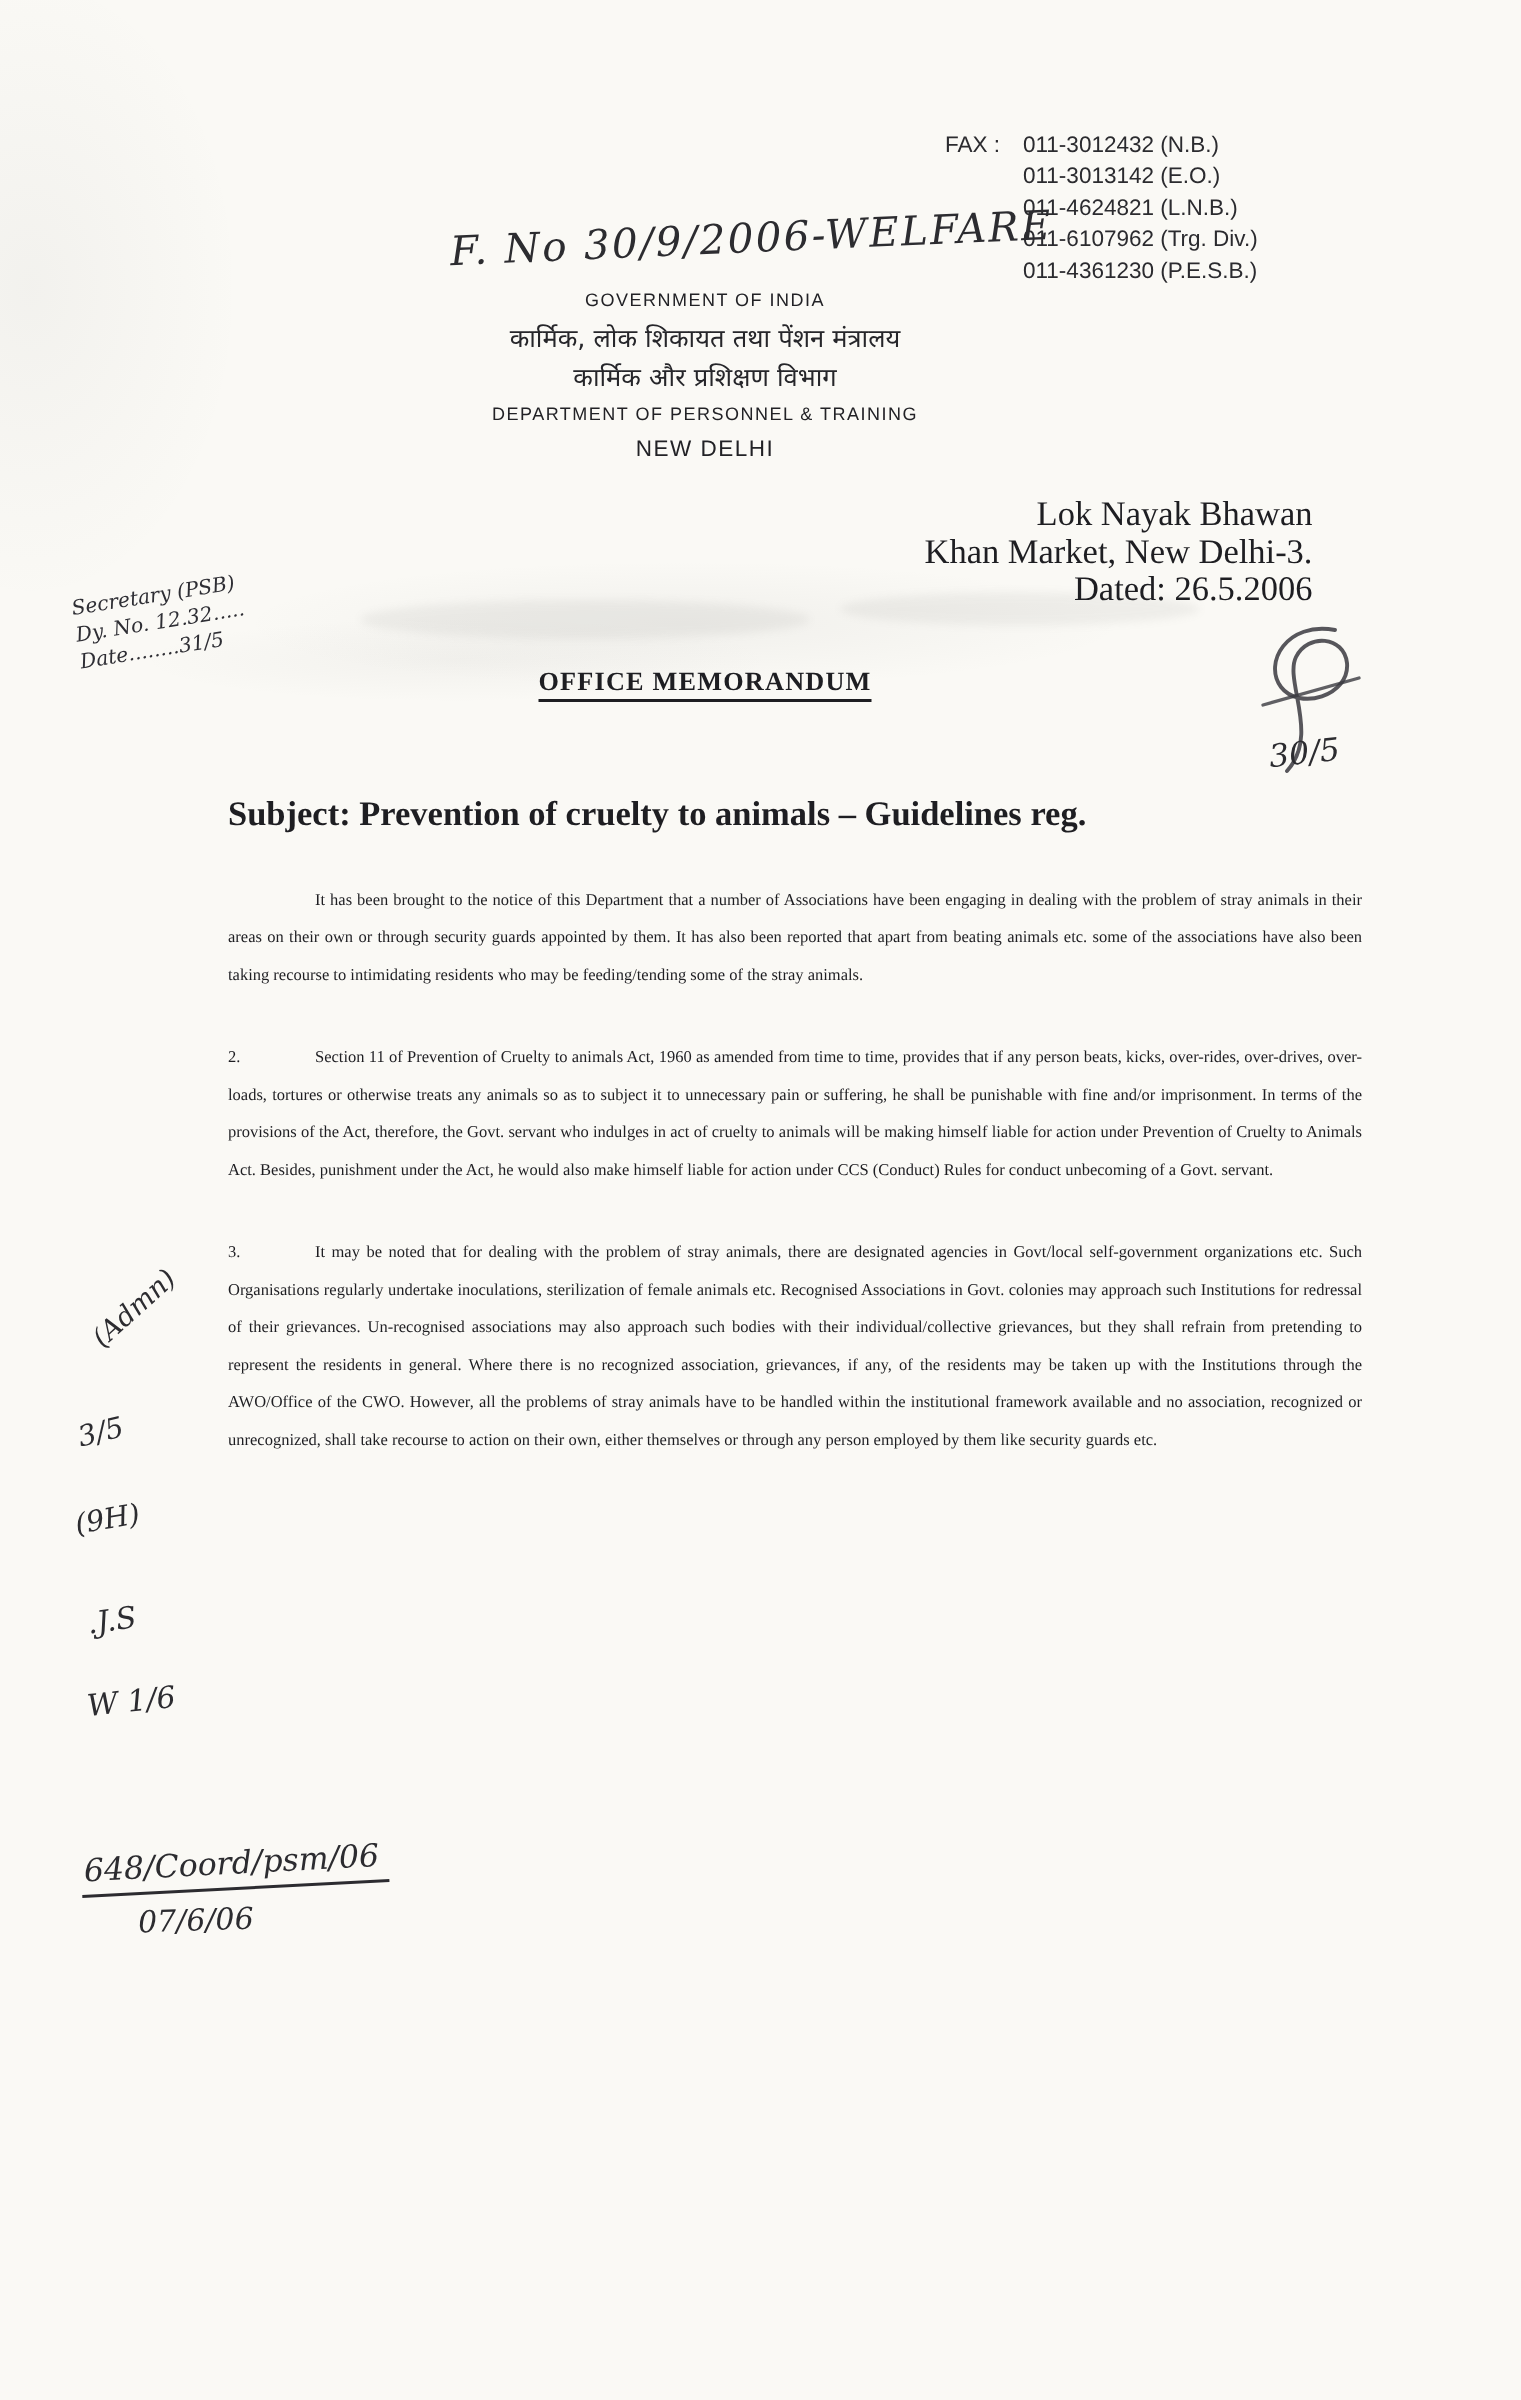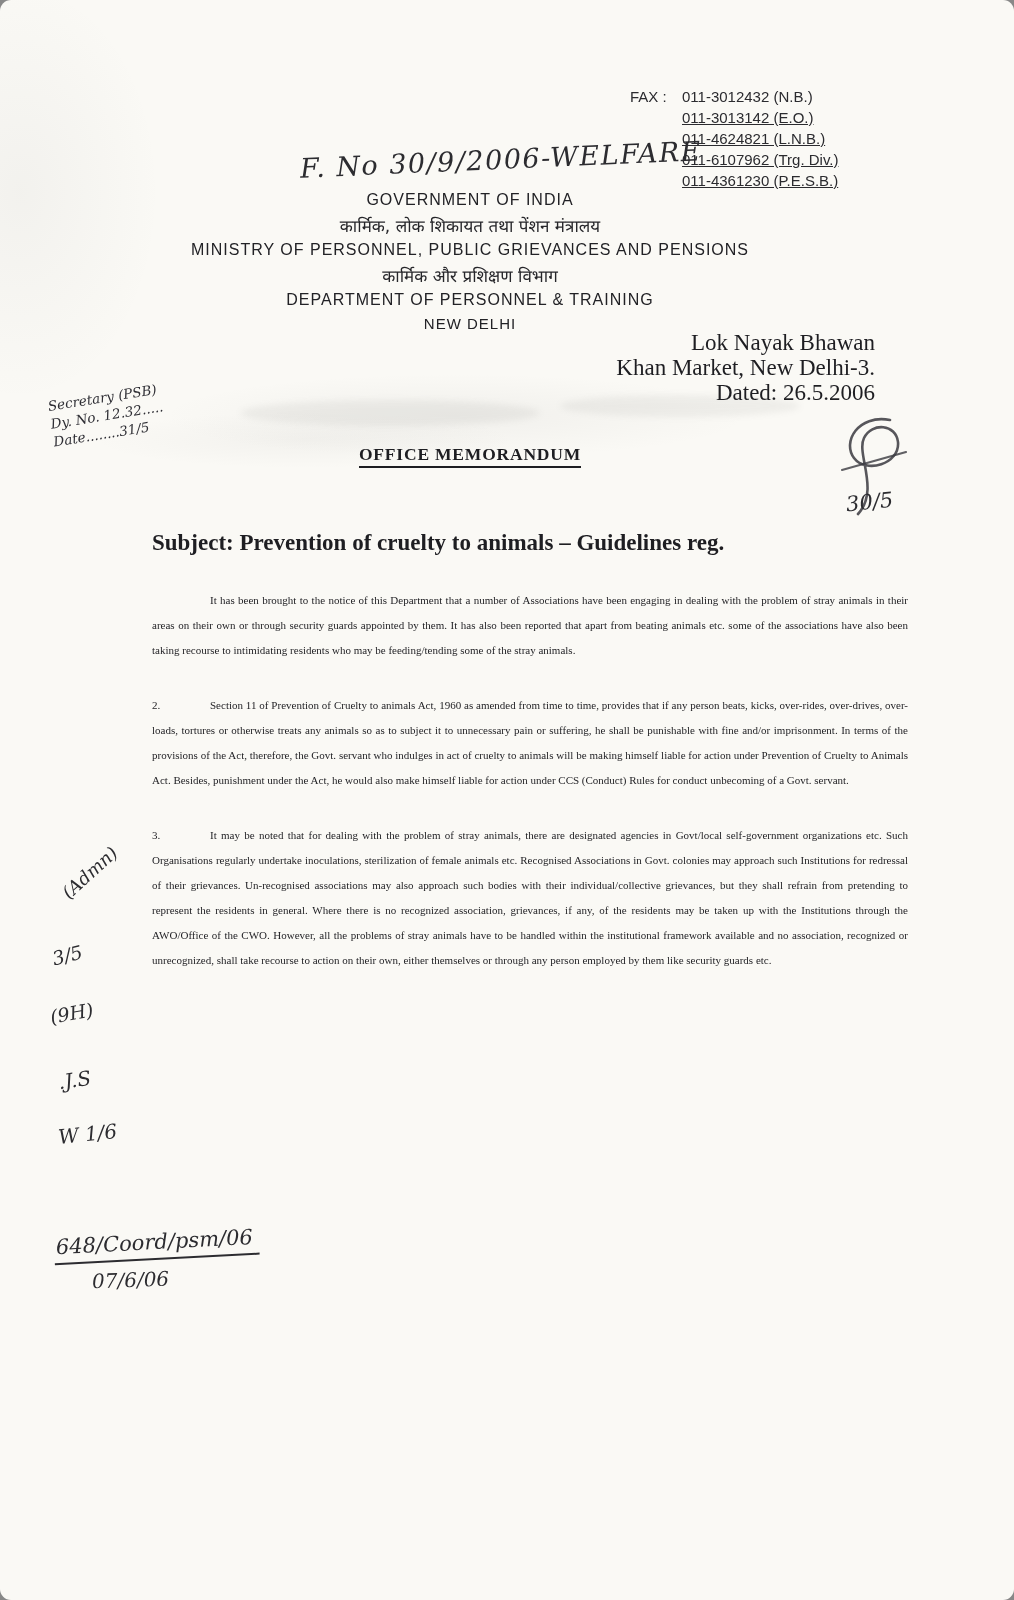--- a/index.html
+++ b/index.html
@@ -8,37 +8,36 @@
     width:1014px; height:1600px;
     margin:0 auto;
     background:#faf9f5;
     background-image:
       radial-gradient(ellipse 420px 60px at 45% 26%, rgba(120,120,118,0.07), rgba(0,0,0,0) 70%),
       radial-gradient(ellipse 300px 40px at 30% 27.5%, rgba(120,120,118,0.06), rgba(0,0,0,0) 70%),
       radial-gradient(ellipse 200px 300px at 2% 12%, rgba(100,100,100,0.05), rgba(0,0,0,0) 70%);
     font-family:"Liberation Serif", serif;
     color:#1e1e22;
     overflow:hidden;
-    border-radius:11px;
   }
 
   
   .fax { position:absolute; left:630px; top:86px; font-family:"Liberation Sans", sans-serif; font-size:15px; line-height:21px; color:#2b2b2f; }
   .fax-row { white-space:nowrap; }
   .fax-label { display:inline-block; width:52px; }
-  .fax-indent { padding-left:52px;text-decoration:underline; }
+  .fax-indent { padding-left:52px; }
 
   
   .hand { font-family:"DejaVu Serif", serif; font-style:italic; color:#2c2c30; }
   .fileno { position:absolute; left:300px; top:144px; font-size:27px; transform:rotate(-2.5deg); letter-spacing:1.5px; }
 
   
   .letterhead { position:absolute; left:60px; top:186px; width:820px; text-align:center; }
   .lh-hi { font-family:"DejaVu Sans", sans-serif; font-size:17px; line-height:20px; margin-top:6px; color:#26262a; }
-  .lh-en { font-family:"Liberation Sans", sans-serif; font-size:16px; line-height:20px; letter-spacing:1px; margin-top:4px; color:#222226; }
+  .lh-en { font-family:"Liberation Sans", sans-serif; font-size:12px; line-height:20px; letter-spacing:1px; margin-top:4px; color:#222226; }
   .lh-en.small { font-size:15px; }
 
   
   .address { position:absolute; right:139px; top:330px; text-align:right; font-size:23px; line-height:25px; }
 
   
   .stamp { position:absolute; left:50px; top:388px; transform:rotate(-9deg); font-size:13.5px; line-height:18px; color:#2e2e34; }
 
   
   .title-wrap { position:absolute; left:60px; top:444px; width:820px; text-align:center; }
@@ -85,21 +84,20 @@
     <div class="fax-row fax-indent">011-4624821  (L.N.B.)</div>
     <div class="fax-row fax-indent">011-6107962  (Trg. Div.)</div>
     <div class="fax-row fax-indent">011-4361230  (P.E.S.B.)</div>
   </div>
 
   <div class="hand fileno">F. No 30/9/2006-WELFARE</div>
 
   <div class="letterhead">
     <div class="lh-en">GOVERNMENT OF INDIA</div>
     <div class="lh-hi">कार्मिक, लोक शिकायत तथा पेंशन मंत्रालय</div>
-    <div class="lh-en">MINISTRY OF PERSONNEL, PUBLIC GRIEVANCES AND PENSIONS</div>
     <div class="lh-hi">कार्मिक और प्रशिक्षण विभाग</div>
     <div class="lh-en">DEPARTMENT OF PERSONNEL &amp; TRAINING</div>
     <div class="lh-en small">NEW DELHI</div>
   </div>
 
   <div class="address">
     <div>Lok Nayak Bhawan</div>
     <div>Khan Market, New Delhi-3.</div>
     <div>Dated: 26.5.2006</div>
   </div>

